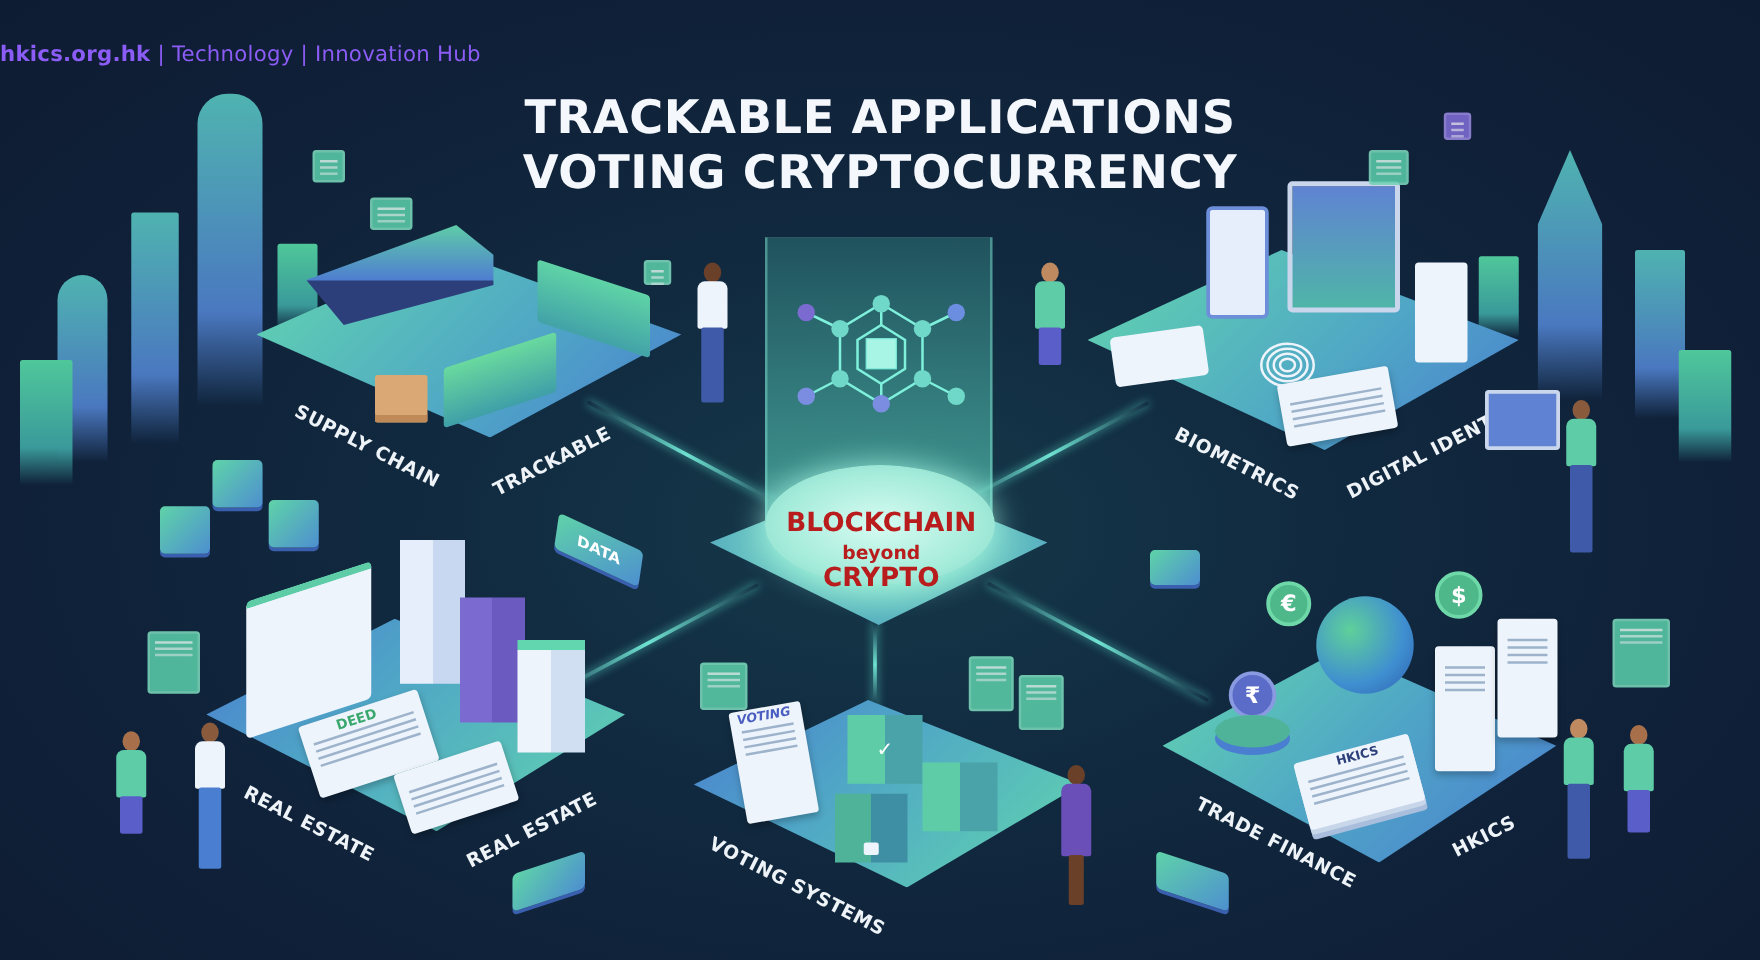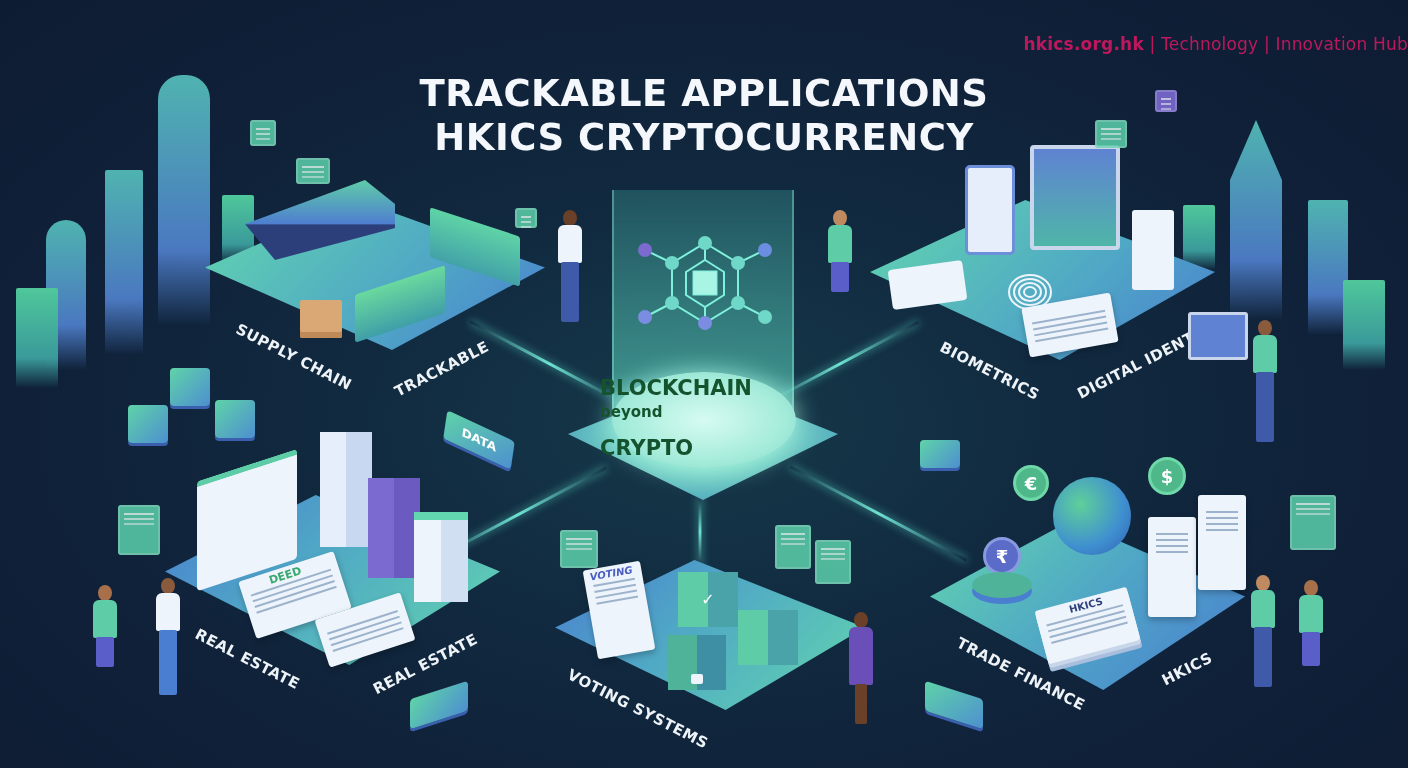--- a/index.html
+++ b/index.html
@@ -5,22 +5,22 @@
   * { box-sizing: border-box; margin: 0; padding: 0; }
   html, body { width: 1408px; height: 768px; overflow: hidden; }
   body {
     background: radial-gradient(ellipse at 50% 55%, #163a4a 0%, #112a40 35%, #0f2038 70%, #0e1c33 100%);
     font-family: "DejaVu Sans", "Liberation Sans", sans-serif;
     position: relative;
     color: #fff;
   }
   .abs { position: absolute; }
   .header-sub {
-    position: absolute; top: 34px; left: 0; width: 1408px; text-align: right;
-    font-size: 17px; color: #be185d; letter-spacing: 0.2px;
+    position: absolute; top: 34px; left: 0; width: 1408px; text-align: left;
+    font-size: 17px; color: #8b5cf6; letter-spacing: 0.2px;
   }
   .header-sub b { font-weight: 700; }
   .title {
     position: absolute; left: 0; width: 1408px; text-align: center;
     font-family: "DejaVu Sans", sans-serif; font-weight: 700;
     font-size: 37px; color: #f4f7fb; letter-spacing: 0.5px; line-height: 44px;
   }
   .t1 { top: 72px; } .t2 { top: 116px; }
 
   
@@ -45,24 +45,24 @@
     position: absolute; left: 568px; top: 380px; width: 270px; height: 120px;
     background: radial-gradient(ellipse at 50% 45%, #b9f4e4 0%, #86dcc8 35%, #5cb6c0 65%, #4c86c8 100%);
     clip-path: polygon(50% 0%, 100% 45%, 50% 100%, 0% 45%);
     filter: drop-shadow(0 6px 0 #3b65b5);
   }
   .hub-oval {
     position: absolute; left: 612px; top: 372px; width: 184px; height: 96px; border-radius: 50%;
     background: radial-gradient(ellipse, #d6fbf1 0%, #a6ecdb 60%, #7fd6c8 100%);
     box-shadow: 0 0 24px rgba(170,250,230,0.8);
   }
-  .hub-text { position: absolute; left: 600px; width: 210px; text-align: left; color: #14532d; font-weight: 700; }
+  .hub-text { position: absolute; left: 600px; width: 210px; text-align: center; color: #b91c1c; font-weight: 700; margin-top: 30px; }
   .hub-t1 { top: 376px; font-size: 21px; }
   .hub-t2 { top: 403px; font-size: 15px; font-weight: 600; }
-  .hub-t3 { top: 436px; font-size: 21px; }
+  .hub-t3 { top: 420px; font-size: 21px; }
 
   .chip {
     position: absolute; background: linear-gradient(135deg,#5fd3a8,#4d8fd0); border-radius: 4px;
     box-shadow: 0 3px 0 #3a5fae;
   }
   .bubble {
     position: absolute; background: #58c7a6; border-radius: 3px; opacity: 0.9;
     box-shadow: inset 0 0 0 2px rgba(255,255,255,0.2);
   }
   .bubble.purple { background: #7b6ad0; }
@@ -81,21 +81,21 @@
 <body>
 
 <div class="header-sub">
   <b>hkics.org.hk</b>
   <span>|</span>
   <span>Technology</span>
   <span>|</span>
   <span>Innovation Hub</span>
 </div>
 <div class="title t1">TRACKABLE APPLICATIONS</div>
-<div class="title t2">HKICS CRYPTOCURRENCY</div>
+<div class="title t2">VOTING CRYPTOCURRENCY</div>
 
 <div>
   <div class="bld" style="left:158px;top:75px;width:52px;height:250px;border-radius:24px 24px 2px 2px;"></div>
   <div class="bld" style="left:105px;top:170px;width:38px;height:185px;"></div>
   <div class="bld" style="left:46px;top:220px;width:40px;height:150px;border-radius:20px 20px 2px 2px;"></div>
   <div class="bld green" style="left:16px;top:288px;width:42px;height:100px;"></div>
   <div class="bld green" style="left:222px;top:195px;width:32px;height:70px;"></div>
 </div>
 
 <div>

